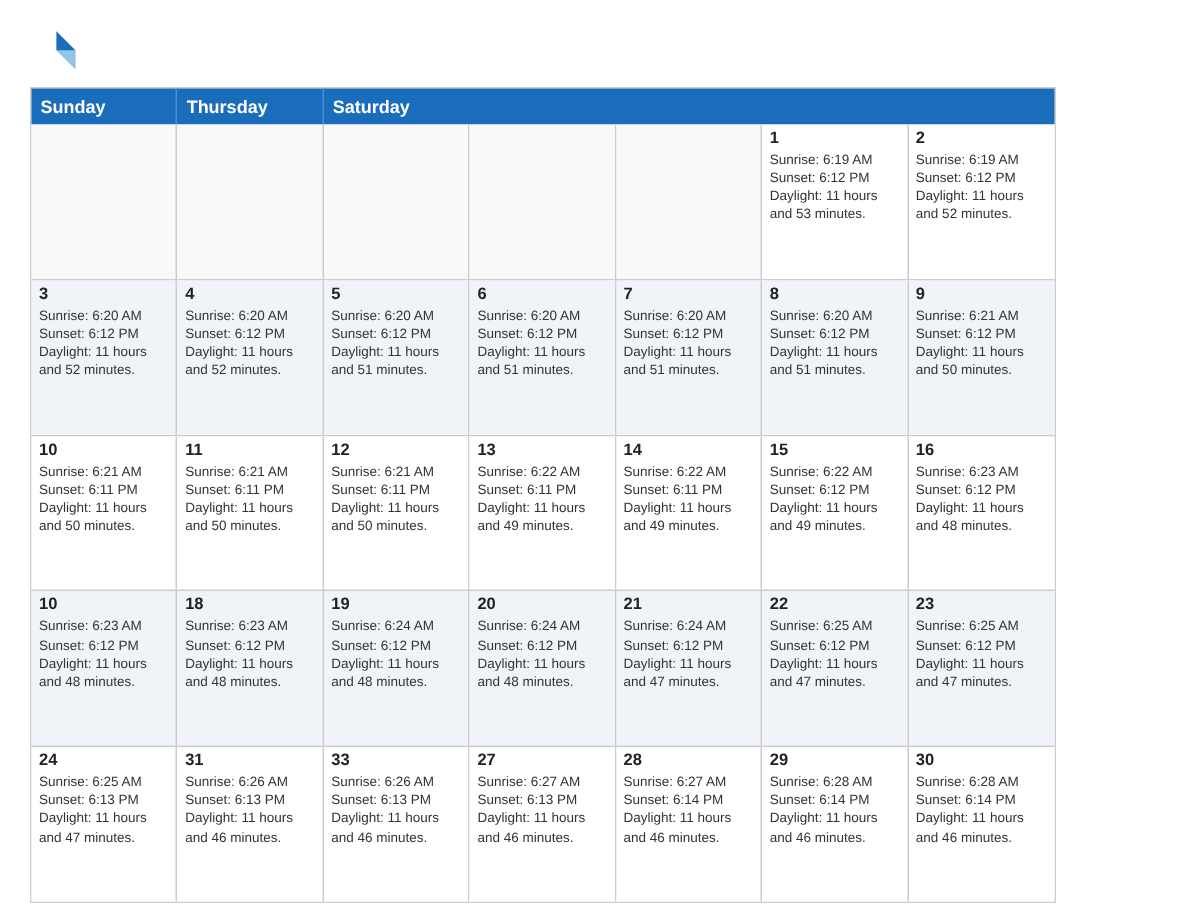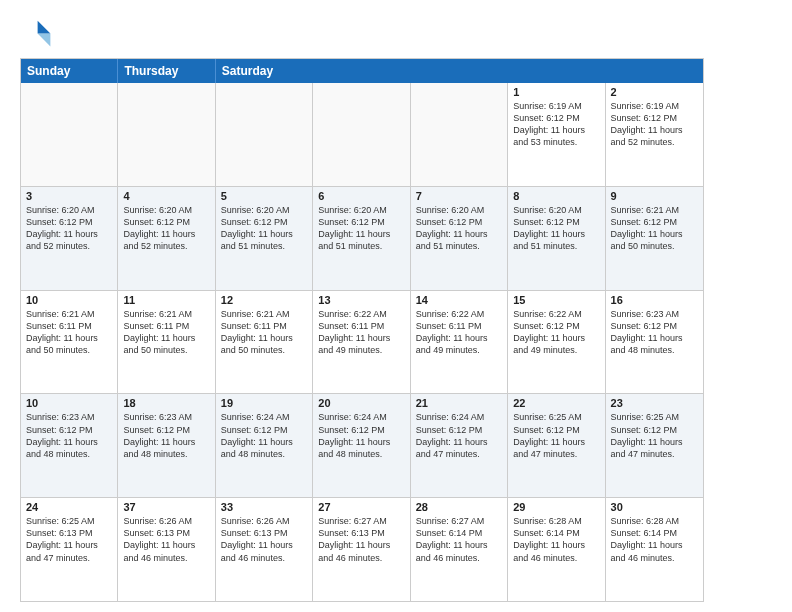--- a/index.html
+++ b/index.html
@@ -313,21 +313,21 @@
         </div>
         <div class="cal-row">
           <div class="cal-cell">
             <div class="day-num">24</div>
             <div class="day-info" style="white-space: pre-line;">Sunrise: 6:25 AM
 Sunset: 6:13 PM
 Daylight: 11 hours
 and 47 minutes.</div>
           </div>
           <div class="cal-cell">
-            <div class="day-num">37</div>
+            <div class="day-num">31</div>
             <div class="day-info" style="white-space: pre-line;">Sunrise: 6:26 AM
 Sunset: 6:13 PM
 Daylight: 11 hours
 and 46 minutes.</div>
           </div>
           <div class="cal-cell">
             <div class="day-num">33</div>
             <div class="day-info" style="white-space: pre-line;">Sunrise: 6:26 AM
 Sunset: 6:13 PM
 Daylight: 11 hours

